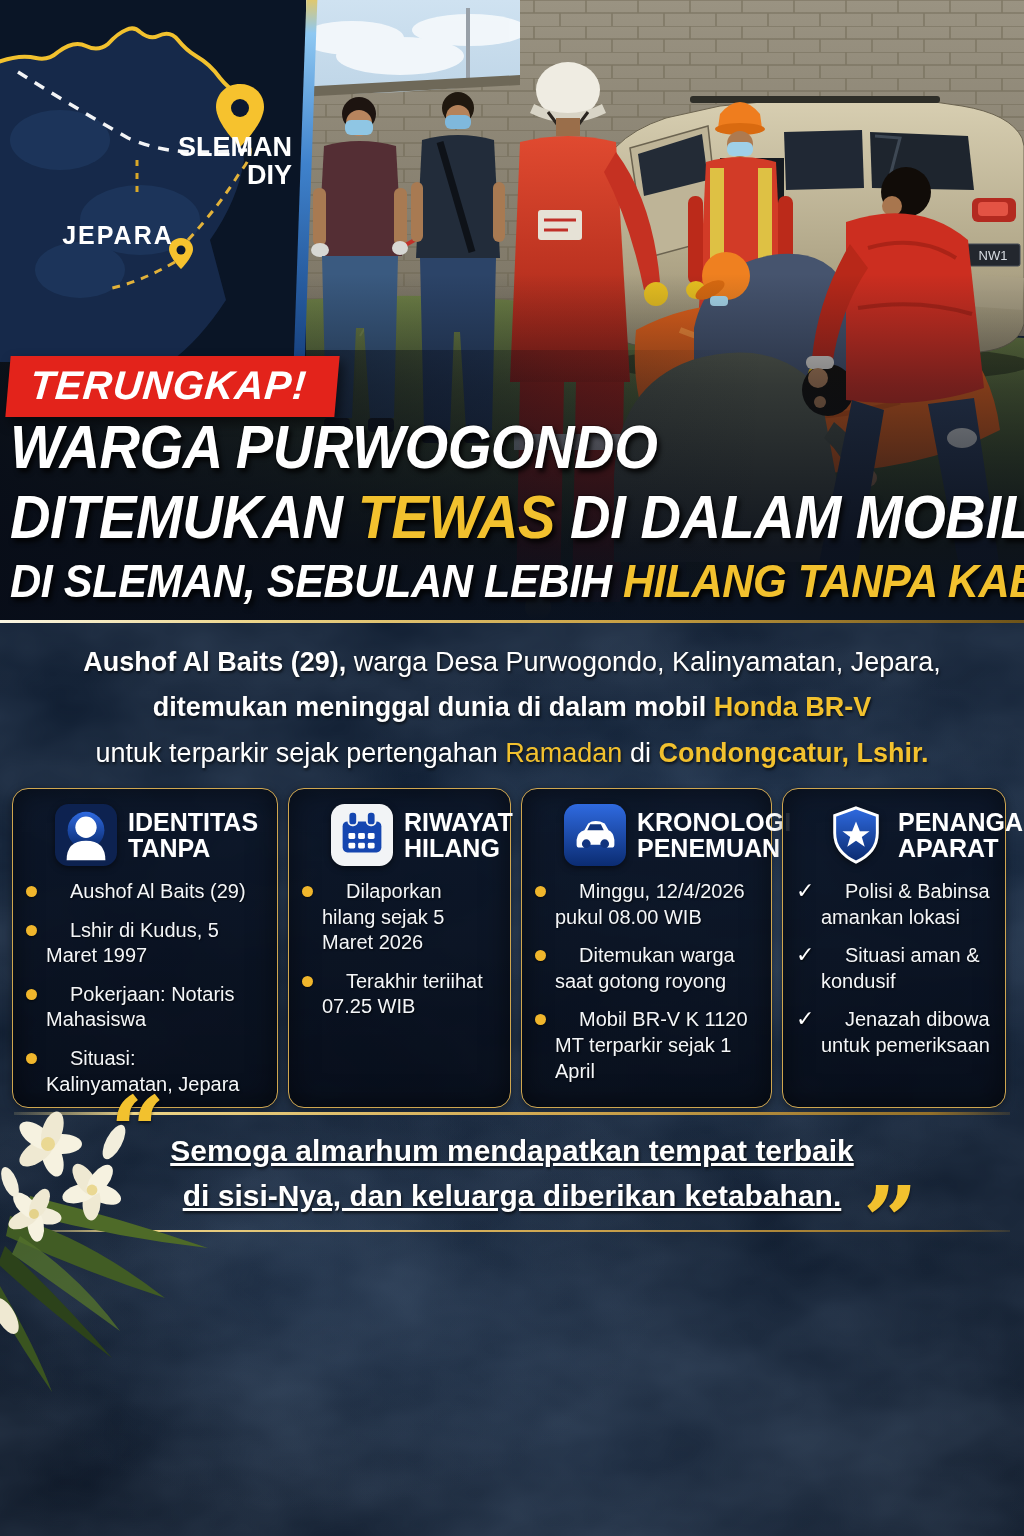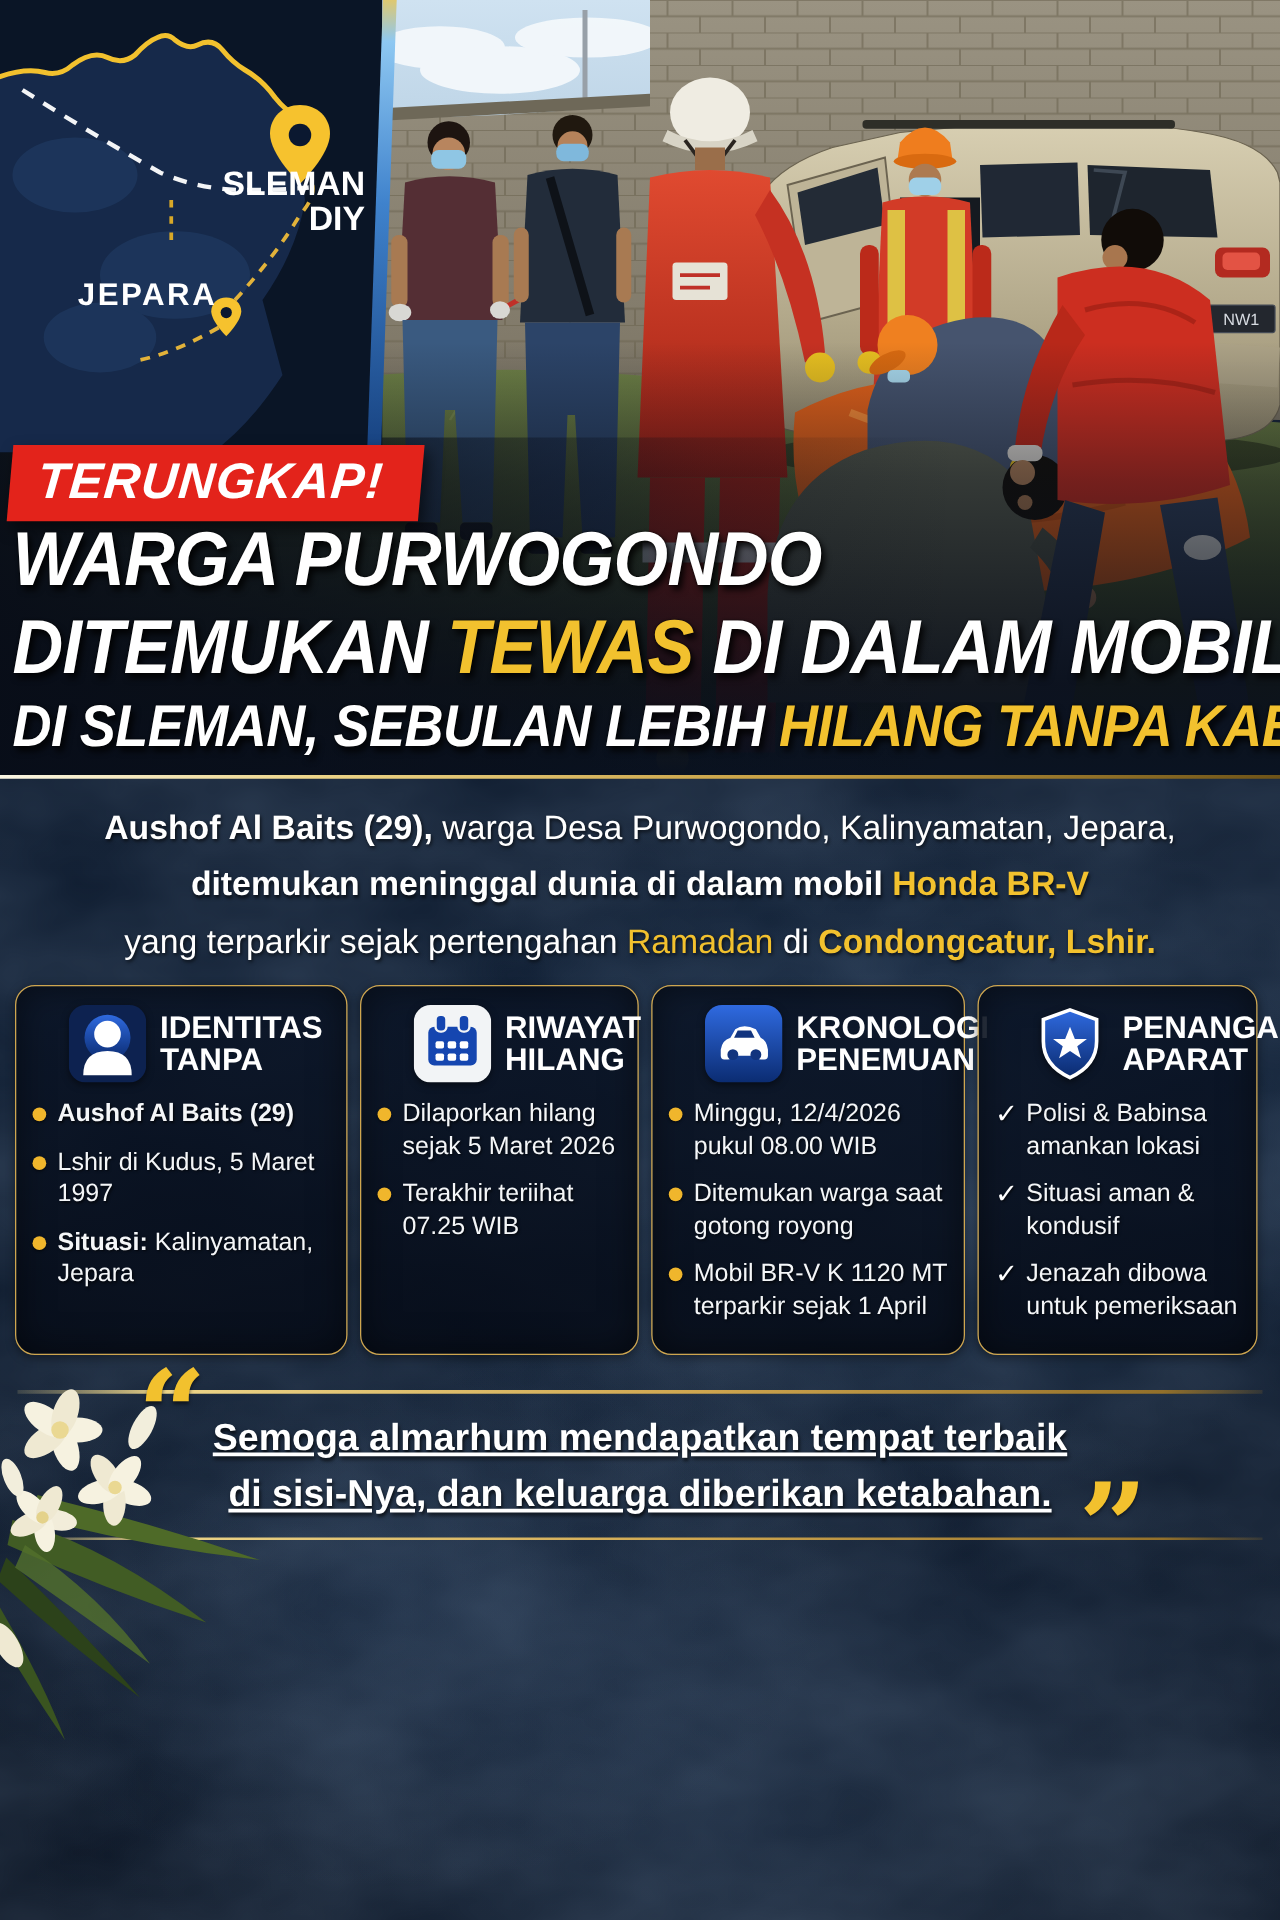--- a/index.html
+++ b/index.html
@@ -66,21 +66,21 @@
     background:linear-gradient(180deg, rgba(10,20,38,.86), rgba(6,12,24,.9));
     box-shadow:inset 0 0 28px rgba(0,0,0,.5), 0 2px 8px rgba(0,0,0,.4);
     padding:15px 10px 10px 13px;
   }
   .card-head{ display:flex; align-items:center; gap:11px; margin-bottom:13px;padding-left:29px; }
   .card-icon{ width:62px; height:62px; flex:none; filter:drop-shadow(0 2px 3px rgba(0,0,0,.5)); }
   .card-title{ font-weight:700; font-size:25px; line-height:1.06; color:#fff; }
   .card ul{ list-style:none; display:flex; flex-direction:column; gap:13px; }
   .card li{ display:flex; gap:9px; font-size:20px; line-height:1.28; color:#f4f6f8;
     text-shadow:1px 1px 2px rgba(0,0,0,.7); }
-  .card li .item-text b{ font-weight:700; }
+  .card li .item-text b{ font-weight:400;margin-left:24px; }
   .marker{ flex:none; }
   .marker.dot{ width:11px; height:11px; border-radius:50%; background:#f0b62c; margin-top:7px;
     box-shadow:0 1px 2px rgba(0,0,0,.6); }
   .marker.check{ width:16px; color:#fff; font-size:22px; line-height:1.1; }
   .marker.check::before{ content:"\2713"; }
 
   
   .quote{ position:absolute; top:1106px; left:14px; width:996px; height:130px; z-index:2; }
   .gline{ position:absolute; left:0; width:100%; height:2.5px;
     background:linear-gradient(90deg, rgba(240,220,150,.15) 0%, #ecd488 12%, #cfa64f 55%, #93702a 92%, rgba(147,112,42,.2) 100%); }
@@ -319,21 +319,21 @@
     <div class="badge">TERUNGKAP!</div>
     <div class="hl hl1">WARGA PURWOGONDO</div>
     <div class="hl hl2"><span>DITEMUKAN </span><span class="y">TEWAS</span><span> DI DALAM MOBIL</span></div>
     <div class="hl hl3"><span>DI SLEMAN, SEBULAN LEBIH </span><span class="y">HILANG TANPA KABAR</span></div>
     <div class="gold-sep"></div>
   </div>
 
   <div class="lead">
     <div><b>Aushof Al Baits (29),</b><span> warga Desa Purwogondo, Kalinyamatan, Jepara,</span></div>
     <div><b>ditemukan meninggal dunia di dalam mobil </b><b class="y">Honda BR-V</b></div>
-    <div><span>yang terparkir sejak pertengahan </span><span class="y">Ramadan</span><span> di </span><b class="y">Condongcatur, Lshir.</b></div>
+    <div><span>untuk terparkir sejak pertengahan </span><span class="y">Ramadan</span><span> di </span><b class="y">Condongcatur, Lshir.</b></div>
   </div>
 
   <div class="cards">
 
     <div class="card">
       <div class="card-head">
         <svg class="card-icon" viewBox="0 0 64 64">
           <defs>
               <linearGradient id="ib1" x1="0" y1="0" x2="0" y2="1">
                 <stop offset="0" stop-color="#2f6ae0"></stop>
@@ -351,20 +351,24 @@
         </div>
       </div>
       <ul>
         <li>
             <span class="marker dot"></span>
             <span class="item-text"><b>Aushof Al Baits (29)</b><span></span></span>
           </li>
         <li>
             <span class="marker dot"></span>
             <span class="item-text"><b></b><span>Lshir di Kudus, 5 Maret 1997</span></span>
+          </li>
+        <li>
+            <span class="marker dot"></span>
+            <span class="item-text"><b></b><span>Pokerjaan: Notaris Mahasiswa</span></span>
           </li>
         <li>
             <span class="marker dot"></span>
             <span class="item-text"><b>Situasi:</b><span> Kalinyamatan, Jepara</span></span>
           </li>
       </ul>
     </div>
 
     <div class="card">
       <div class="card-head">

